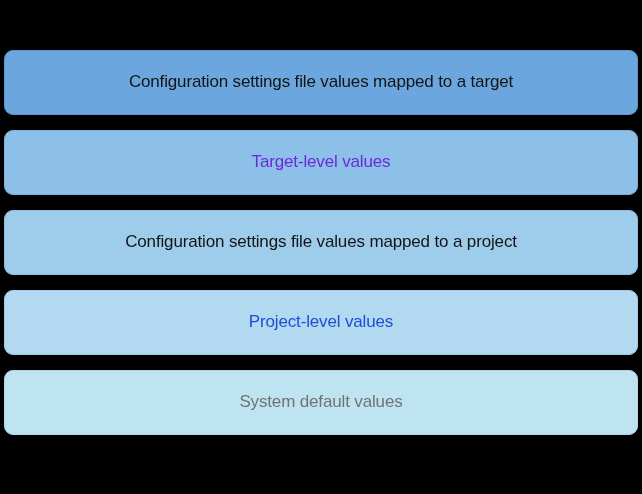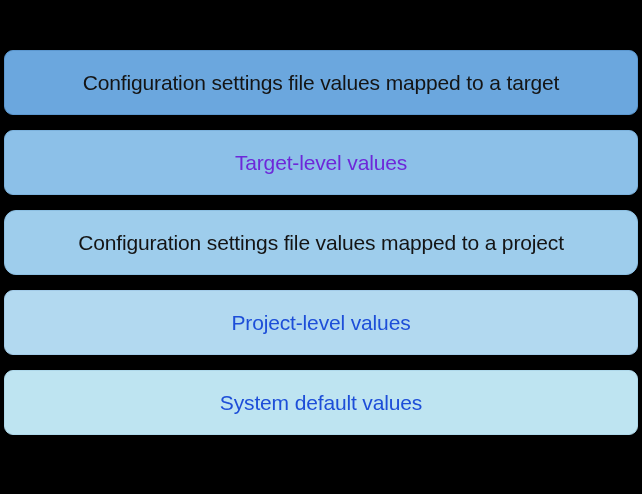--- a/index.html
+++ b/index.html
@@ -49,34 +49,34 @@
     justify-content: center;
     overflow: hidden;
   }
 
   .bar:last-child {
     margin-bottom: 0;
   }
 
   .bar-label {
     font-family: "Liberation Sans", "DejaVu Sans", sans-serif;
-    font-size: 21px;
+    font-size: 17px;
     line-height: 1.1;
     letter-spacing: -0.15px;
     color: #141414;
     text-align: center;
     white-space: nowrap;
     user-select: none;
     padding: 0 10px;
   }
 
   
   .bar.row-1 { background-color: #6ba7de; border-color: #5b97cf; }
   .bar.row-2 { background-color: #8cc0e8; border-color: #7cb2dd; }
-  .bar.row-3 { background-color: #9ecdec; border-color: #8cbfe2; border-radius: 12px; }
+  .bar.row-3 { background-color: #9ecdec; border-color: #8cbfe2; }
   .bar.row-4 { background-color: #b2d9f0; border-color: #a2cbe8; }
   .bar.row-5 { background-color: #bee4f1; border-color: #aed8ea; }
 </style>
 </head>
 <body style="background: rgb(0, 0, 0);">
 
 <div id="diagram" style="background: rgb(0, 0, 0);">
   <div class="bar-stack">
 
     <div class="bar row-1" style="background-color: rgb(107, 167, 222); border-color: rgb(91, 151, 207);">
@@ -89,17 +89,17 @@
 
     <div class="bar row-3" style="background-color: rgb(158, 205, 236); border-color: rgb(140, 191, 226);">
       <span class="bar-label" style="color: rgb(20, 20, 20);">Configuration settings file values mapped to a project</span>
     </div>
 
     <div class="bar row-4" style="background-color: rgb(178, 217, 240); border-color: rgb(162, 203, 232);">
       <span class="bar-label" style="color: #1d4ed8;">Project-level values</span>
     </div>
 
     <div class="bar row-5" style="background-color: rgb(190, 228, 241); border-color: rgb(174, 216, 234);">
-      <span class="bar-label" style="color: #1d4ed8;">System default values</span>
+      <span class="bar-label" style="color: #737373;">System default values</span>
     </div>
 
   </div>
 </div>
 
 </body></html>

